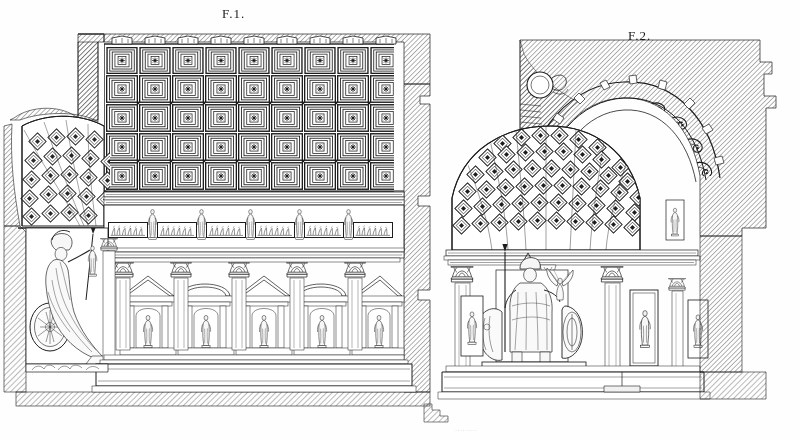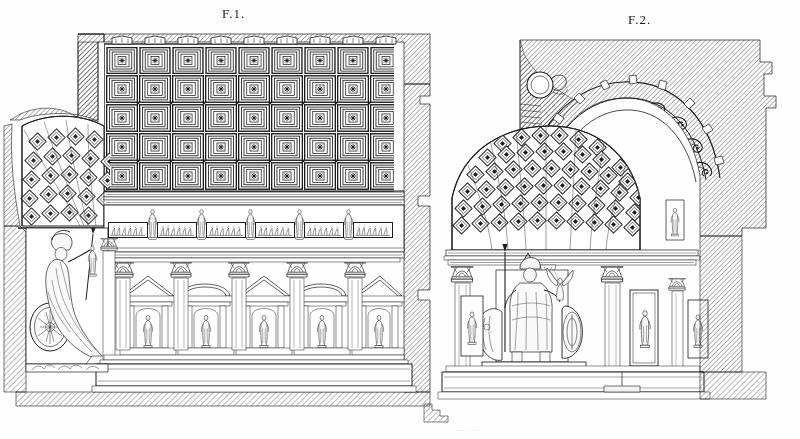--- a/index.html
+++ b/index.html
@@ -10,21 +10,21 @@
     background:#fefefe;
   }
   #plate{position:absolute;left:0;top:0;width:800px;height:439px;}
   .fig-label{
     position:absolute;
     font-family:"Liberation Serif", serif;
     font-size:13px;letter-spacing:1px;color:#1a1a1a;
     white-space:nowrap;
   }
   #lbl-f1{left:222px;top:6px;}
-  #lbl-f2{left:628px;top:12px;}
+  #lbl-f2{left:628px;top:28px;}
   svg{display:block;}
   .ln{fill:none;stroke:#1d1d1d;}
   .w1{stroke-width:1}
   .w14{stroke-width:1.4}
   .fillw{fill:#ffffff;stroke:#1d1d1d;stroke-width:.7}
   .fillw5{fill:#ffffff;stroke:#1d1d1d;stroke-width:.5}
   .caption-faint{
     position:absolute;left:455px;top:428px;
     font-size:6px;color:#c9c9c9;letter-spacing:.5px;
   }

